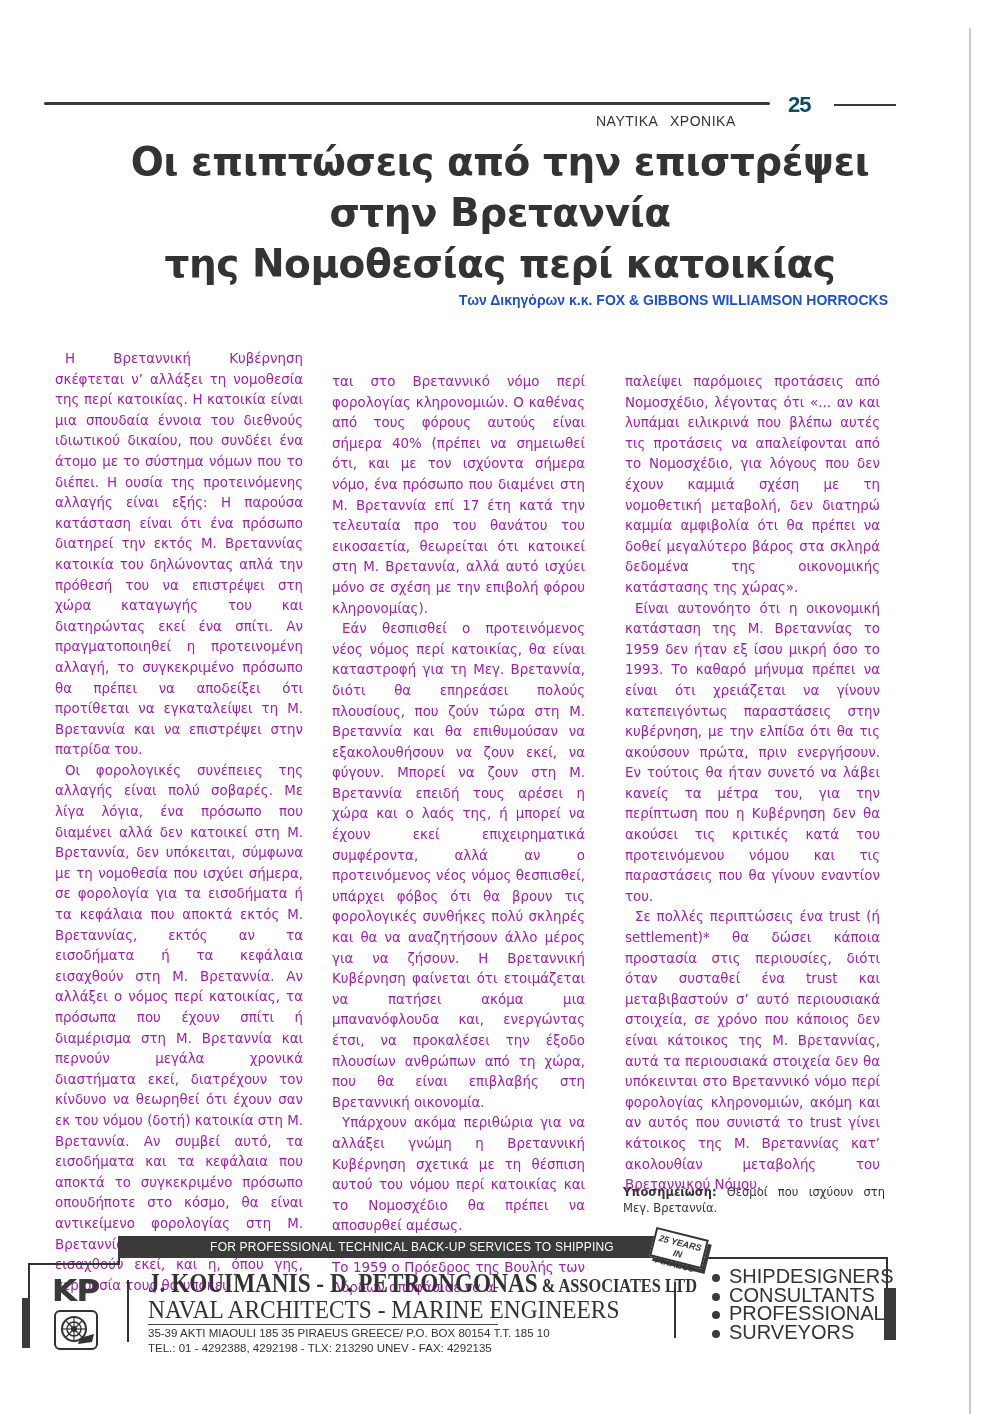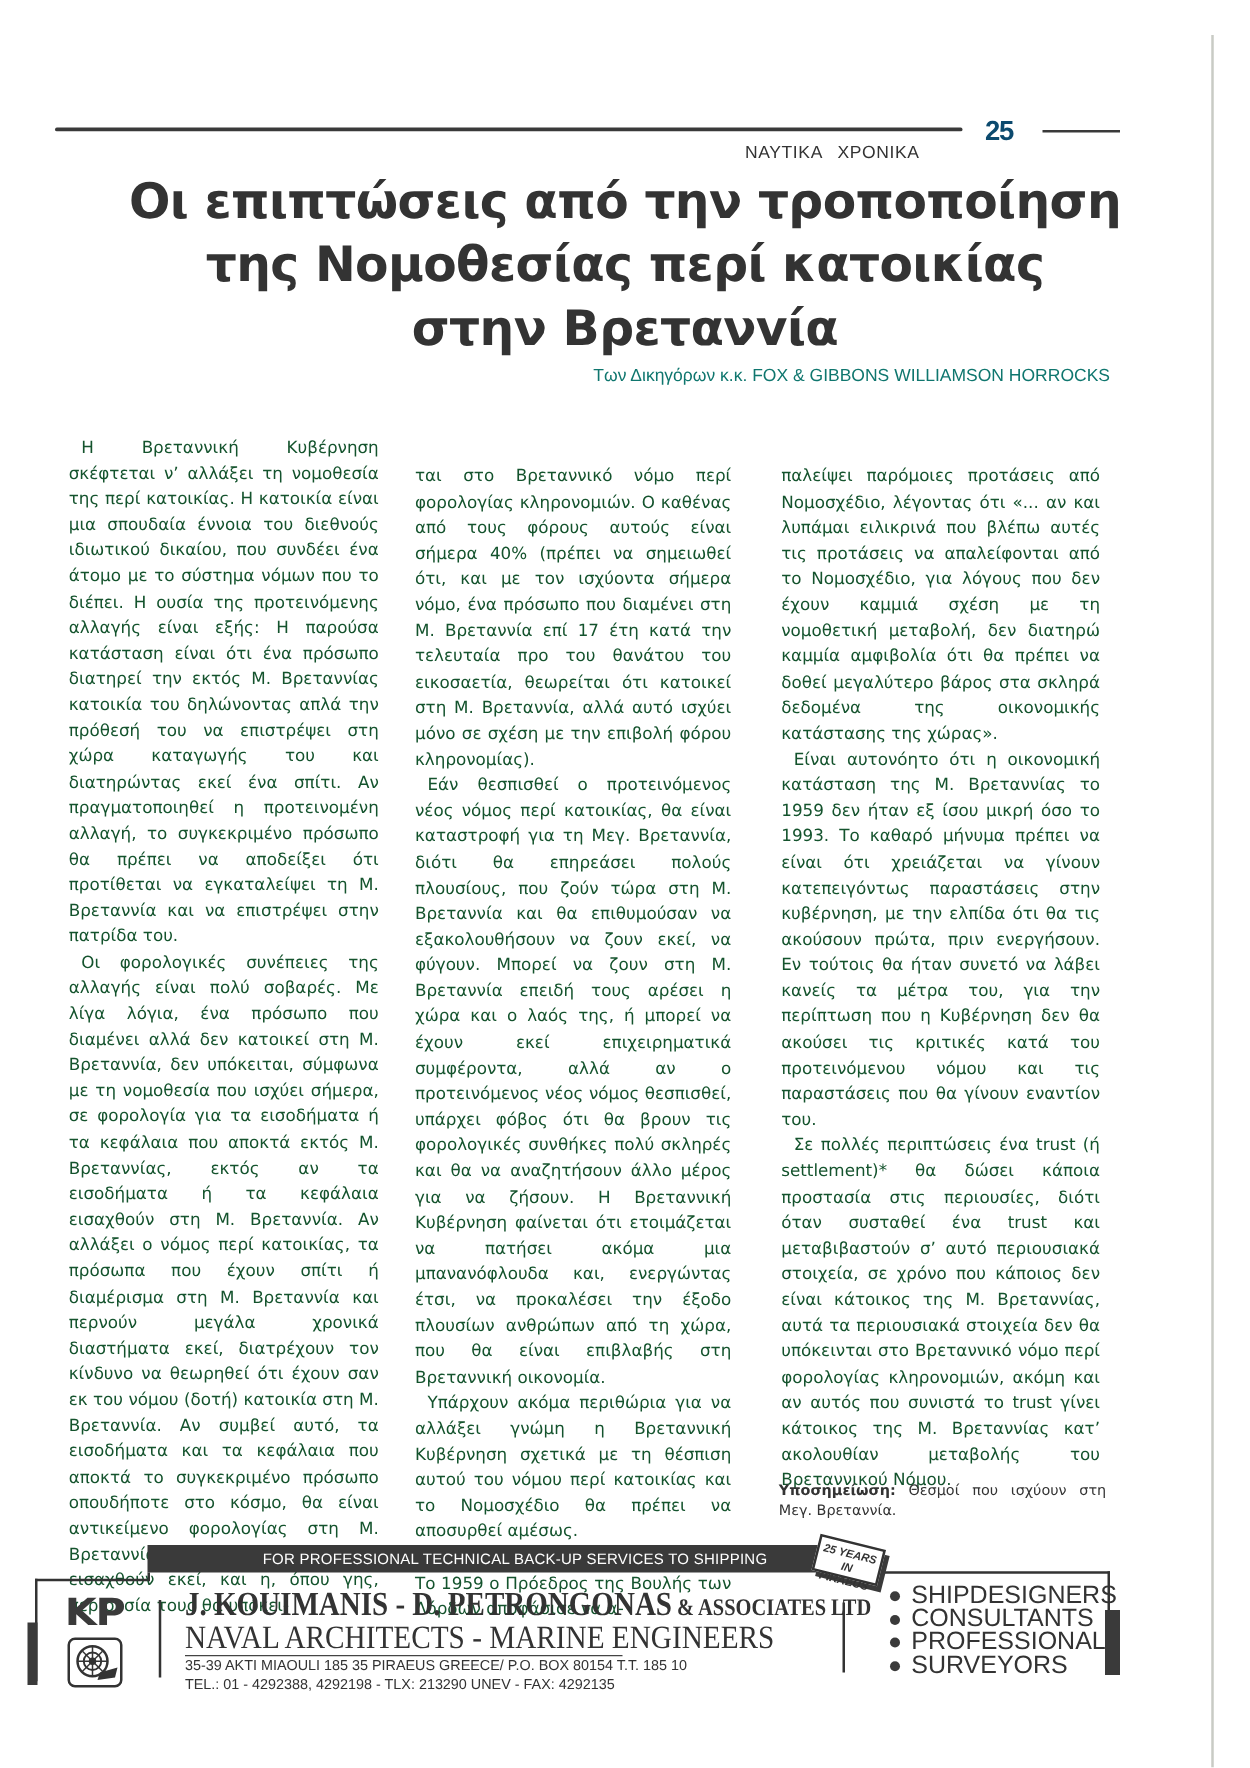--- a/index.html
+++ b/index.html
@@ -8,22 +8,22 @@
     background: #ffffff; color: #2a2a2a;
     font-family: "DejaVu Sans", sans-serif;
   }
   .page-edge { position: absolute; left: 969px; top: 28px; width: 2px; height: 1386px; background: #c9cbc5; }
   .hdr-line-left { position: absolute; left: 44px; top: 102px; width: 726px; height: 3px; background: #3a3a3a; border-radius: 2px; }
   .hdr-line-right { position: absolute; left: 834px; top: 104px; width: 62px; height: 2px; background: #3a3a3a; }
   .page-number { position: absolute; left: 788px; top: 92px; font-family: "Liberation Sans", sans-serif; font-weight: bold; font-size: 22px; color: #0c4a6e; letter-spacing: -1px; }
   .running-head { position: absolute; left: 596px; top: 113px; font-family: "Liberation Sans", sans-serif; font-size: 14px; letter-spacing: 0.5px; color: #333; word-spacing: 8px; }
   .title { position: absolute; left: 0; width: 1000px; top: 136px; text-align: center; font-family: "DejaVu Sans", sans-serif; font-weight: bold; font-size: 39px; line-height: 51px; color: #333; letter-spacing: -0.5px; }
   .title div { white-space: nowrap; }
-  .byline { position: absolute; left: 0; width: 888px; top: 292px; text-align: right; font-family: "Liberation Sans", sans-serif; font-weight: normal; font-size: 14px; color: #0f766e; }
-  .col { position: absolute; top: 349px; font-family: "DejaVu Sans", sans-serif; font-size: 13.4px; line-height: 20.6px; color: #14532d; text-align: justify; }
+  .byline { position: absolute; left: 0; width: 888px; top: 292px; text-align: right; font-family: "Liberation Sans", sans-serif; font-weight: bold; font-size: 14px; color: #1d4ed8; }
+  .col { position: absolute; top: 349px; font-family: "DejaVu Sans", sans-serif; font-size: 13.4px; line-height: 20.6px; color: #a21caf; text-align: justify; }
   .col p { margin: 0; text-indent: 10px; }
   .col p.cont { text-indent: 0; margin-top: 23px; }
   .col1 { left: 55px; width: 248px; }
   .col2 { left: 332px; width: 253px; }
   .col3 { left: 625px; width: 255px; }
   .footnote { position: absolute; left: 623px; top: 1184px; width: 262px; font-size: 11.5px; line-height: 16px; color: #333; text-align: justify; }
   .footnote b { font-weight: bold; }
 
   
   .ad { position: absolute; left: 0; top: 1230px; width: 1000px; height: 140px; }
@@ -55,23 +55,23 @@
 <body>
 
 <div class="page-edge"></div>
 
 <div class="hdr-line-left"></div>
 <div class="page-number">25</div>
 <div class="hdr-line-right"></div>
 <div class="running-head">ΝΑΥΤΙΚΑ ΧΡΟΝΙΚΑ</div>
 
 <div class="title">
-  <div>Οι επιπτώσεις από την τροποποίηση</div>
+  <div>Οι επιπτώσεις από την επιστρέψει</div>
+  <div>στην Βρετανvία</div>
   <div>της Νομοθεσίας περί κατοικίας</div>
-  <div>στην Βρετανvία</div>
 </div>
 <div class="byline">Των Δικηγόρων κ.κ. FOX &amp; GIBBONS WILLIAMSON HORROCKS</div>
 
 <div class="col col1">
   <p>Η Βρεταννική Κυβέρνηση σκέφτεται ν’ αλλάξει τη νομοθεσία της περί κατοικίας. Η κατοικία είναι μια σπουδαία έννοια του διεθνούς ιδιωτικού δικαίου, που συνδέει ένα άτομο με το σύστημα νόμων που το διέπει. Η ουσία της προτεινόμενης αλλαγής είναι εξής: Η παρούσα κατάσταση είναι ότι ένα πρόσωπο διατηρεί την εκτός Μ. Βρεταννίας κατοικία του δηλώνοντας απλά την πρόθεσή του να επιστρέψει στη χώρα καταγωγής του και διατηρώντας εκεί ένα σπίτι. Αν πραγματοποιηθεί η προτεινομένη αλλαγή, το συγκεκριμένο πρόσωπο θα πρέπει να αποδείξει ότι προτίθεται να εγκαταλείψει τη Μ. Βρεταννία και να επιστρέψει στην πατρίδα του.</p>
   <p>Οι φορολογικές συνέπειες της αλλαγής είναι πολύ σοβαρές. Με λίγα λόγια, ένα πρόσωπο που διαμένει αλλά δεν κατοικεί στη Μ. Βρεταννία, δεν υπόκειται, σύμφωνα με τη νομοθεσία που ισχύει σήμερα, σε φορολογία για τα εισοδήματα ή τα κεφάλαια που αποκτά εκτός Μ. Βρεταννίας, εκτός αν τα εισοδήματα ή τα κεφάλαια εισαχθούν στη Μ. Βρεταννία. Αν αλλάξει ο νόμος περί κατοικίας, τα πρόσωπα που έχουν σπίτι ή διαμέρισμα στη Μ. Βρεταννία και περνούν μεγάλα χρονικά διαστήματα εκεί, διατρέχουν τον κίνδυνο να θεωρηθεί ότι έχουν σαν εκ του νόμου (δοτή) κατοικία στη Μ. Βρεταννία. Αν συμβεί αυτό, τα εισοδήματα και τα κεφάλαια που αποκτά το συγκεκριμένο πρόσωπο οπουδήποτε στο κόσμο, θα είναι αντικείμενο φορολογίας στη Μ. Βρεταννία, ακόμη και αν δεν εισαχθούν εκεί, και η, όπου γης, περιουσία τους θα υπόκει-</p>
 </div>
 
 <div class="col col2">
   <p class="cont">ται στο Βρεταννικό νόμο περί φορολογίας κληρονομιών. Ο καθένας από τους φόρους αυτούς είναι σήμερα 40% (πρέπει να σημειωθεί ότι, και με τον ισχύοντα σήμερα νόμο, ένα πρόσωπο που διαμένει στη Μ. Βρεταννία επί 17 έτη κατά την τελευταία προ του θανάτου του εικοσαετία, θεωρείται ότι κατοικεί στη Μ. Βρεταννία, αλλά αυτό ισχύει μόνο σε σχέση με την επιβολή φόρου κληρονομίας).</p>

